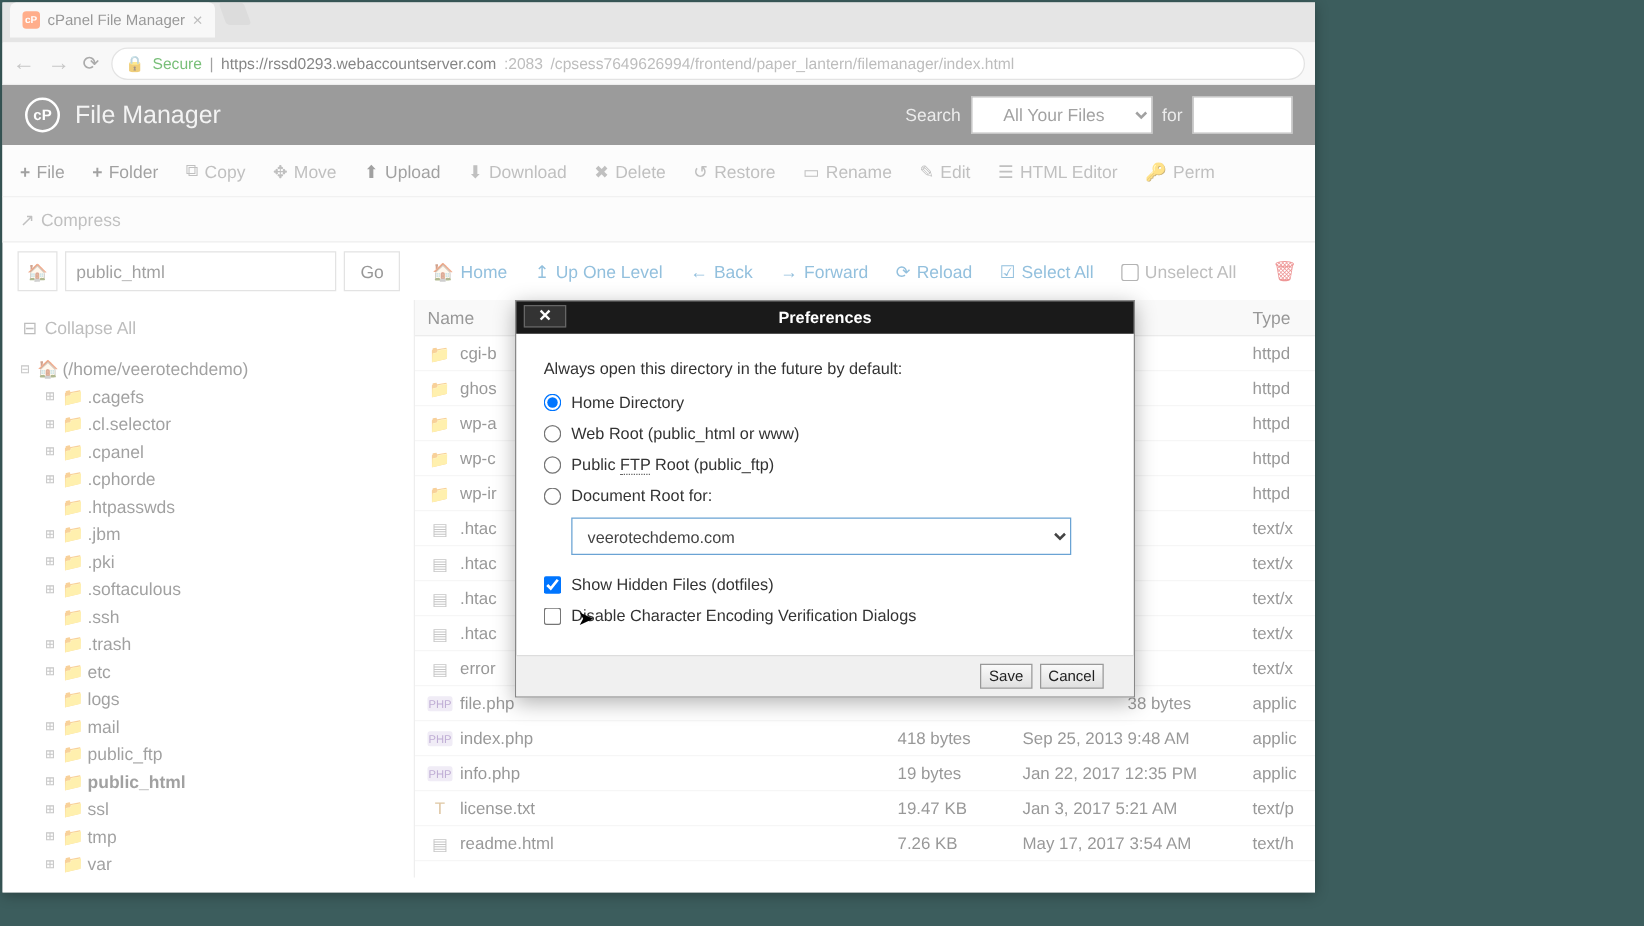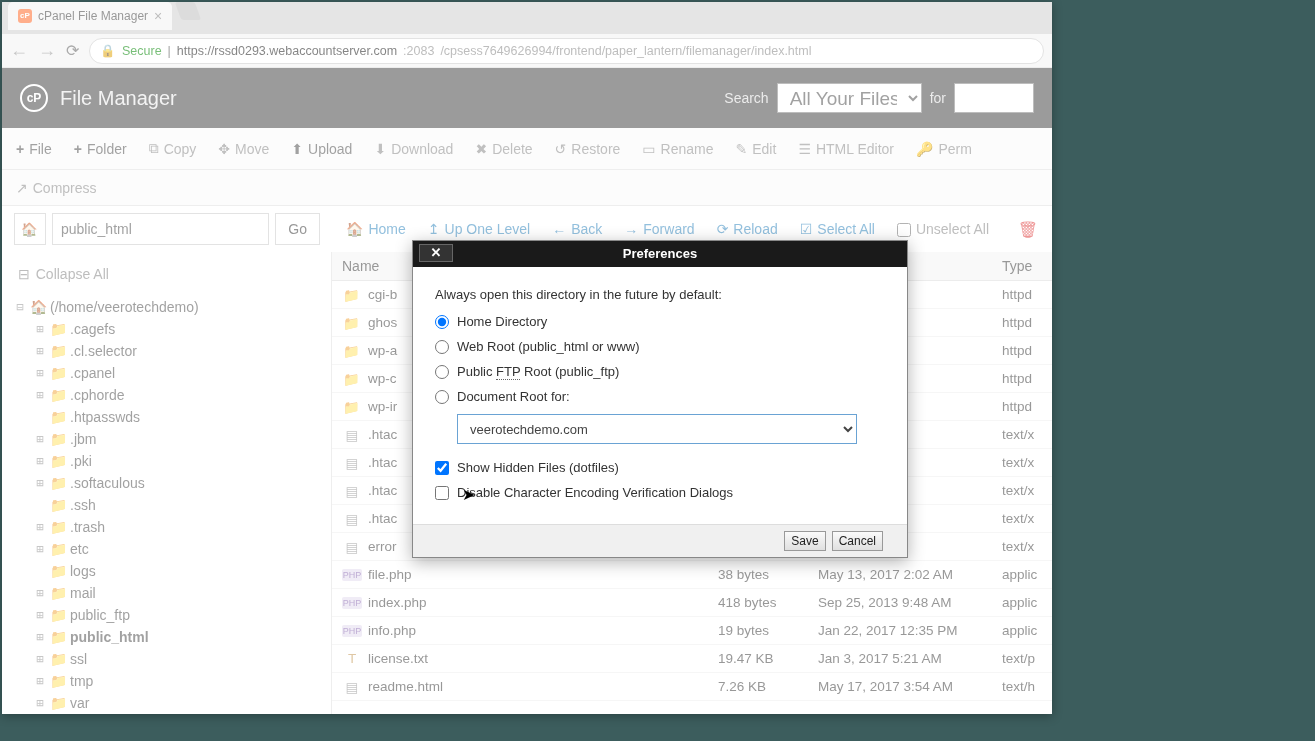--- a/index.html
+++ b/index.html
@@ -75,21 +75,21 @@
   white-space:nowrap;
 }
 .secure-lock { color:#0a8a0a; }
 .secure-txt { color:#0a8a0a; }
 .url-host { color:#222; }
 .url-path { color:#888; }
 .reload-icon { color:#666; font-size:16px; }
 
 
 .cpanel-header {
-  height: 60px;
+  height: 48px;
   background: #4a4a4a;
   display: flex;
   align-items: center;
   padding: 0 18px;
   color: #fff;
 }
 .cp-logo {
   width: 28px;
   height: 28px;
   border: 2px solid #fff;
@@ -98,21 +98,21 @@
   display:flex; align-items:center; justify-content:center;
 }
 .cp-logo:before { content:"cP"; font-size:12px; font-weight:bold; }
 .cp-title { font-size: 20px; font-weight: 300; color:#eaeaea; }
 .searcharea { margin-left: auto; display:flex; align-items:center; gap:8px; font-size:14px; color:#ddd; }
 .searcharea select, .searcharea input {
   height: 30px;
   border: 1px solid #888;
   background:#fff;
   color:#555;
-  font-size:19px;
+  font-size:14px;
   padding: 0 8px;
   text-align: center;
 }
 .searcharea select { width: 145px; }
 .searcharea input { width: 80px; }
 
 
 .toolbar1 {
   height: 42px;
   background:#fafafa;
@@ -510,21 +510,20 @@
             <span class="icon">▤</span>
             <span class="col col-name" style="flex:1.8;padding-left:0">error</span>
             <span class="col col-size"></span>
             <span class="col col-date">9:06 AM</span>
             <span class="col col-type">text/x</span>
           </div>
           <div class="filerow php">
             <span class="icon">PHP</span>
             <span class="col col-name" style="flex:1.8;padding-left:0">file.php</span>
             <span class="col col-size">38 bytes</span>
-            <span class="col col-date">May 13, 2017 2:02 AM</span>
             <span class="col col-type">applic</span>
           </div>
           <div class="filerow php">
             <span class="icon">PHP</span>
             <span class="col col-name" style="flex:1.8;padding-left:0">index.php</span>
             <span class="col col-size">418 bytes</span>
             <span class="col col-date">Sep 25, 2013 9:48 AM</span>
             <span class="col col-type">applic</span>
           </div>
           <div class="filerow php">

